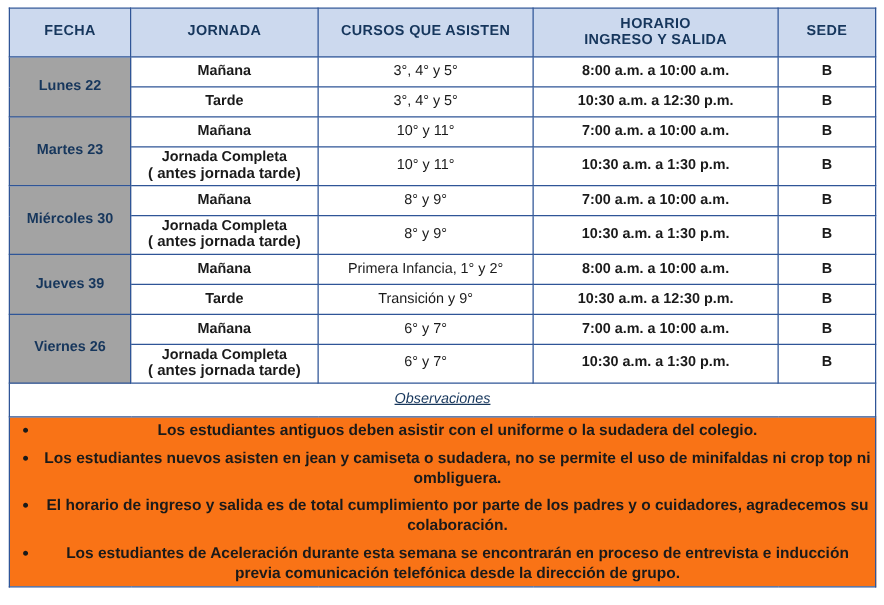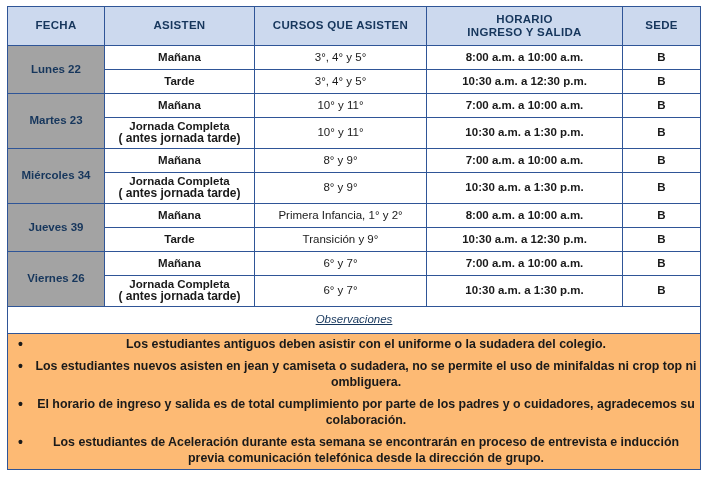--- a/index.html
+++ b/index.html
@@ -75,21 +75,21 @@
     font-style: italic;
     font-weight: normal;
     text-decoration: underline;
     font-size: 12px;
     height: 22px;
     color: #16365c;
   }
   td.obs-body {
     text-align: left;
     padding: 6px 10px 8px 10px;
-    background: #fdba74;
+    background: #f97316;
   }
   ul.obs-list {
     margin: 0;
     padding: 0 0 0 22px;
     list-style: none;
   }
   ul.obs-list li {
     position: relative;
     font-size: 12.4px;
     font-weight: bold;
@@ -115,21 +115,21 @@
     <colgroup>
       <col class="col-fecha">
       <col class="col-jornada">
       <col class="col-cursos">
       <col class="col-horario">
       <col class="col-sede">
     </colgroup>
     <thead>
       <tr>
         <th>FECHA</th>
-        <th>ASISTEN</th>
+        <th>JORNADA</th>
         <th>CURSOS QUE ASISTEN</th>
         <th>
           <div>HORARIO</div>
           <div>INGRESO Y SALIDA</div>
         </th>
         <th>SEDE</th>
       </tr>
     </thead>
     <tbody>
 
@@ -158,21 +158,21 @@
         <td class="jornada">
           <span>Jornada Completa</span>
           <span class="sub">( antes jornada tarde)</span>
         </td>
         <td class="cursos">10° y 11°</td>
         <td class="horario">10:30 a.m. a 1:30 p.m.</td>
         <td class="sede">B</td>
       </tr>
 
       <tr class="data-row">
-        <td class="day-cell" rowspan="2">Miércoles 34</td>
+        <td class="day-cell" rowspan="2">Miércoles 30</td>
         <td class="jornada">Mañana</td>
         <td class="cursos">8° y 9°</td>
         <td class="horario">7:00 a.m. a 10:00 a.m.</td>
         <td class="sede">B</td>
       </tr>
       <tr class="data-row tall">
         <td class="jornada">
           <span>Jornada Completa</span>
           <span class="sub">( antes jornada tarde)</span>
         </td>

